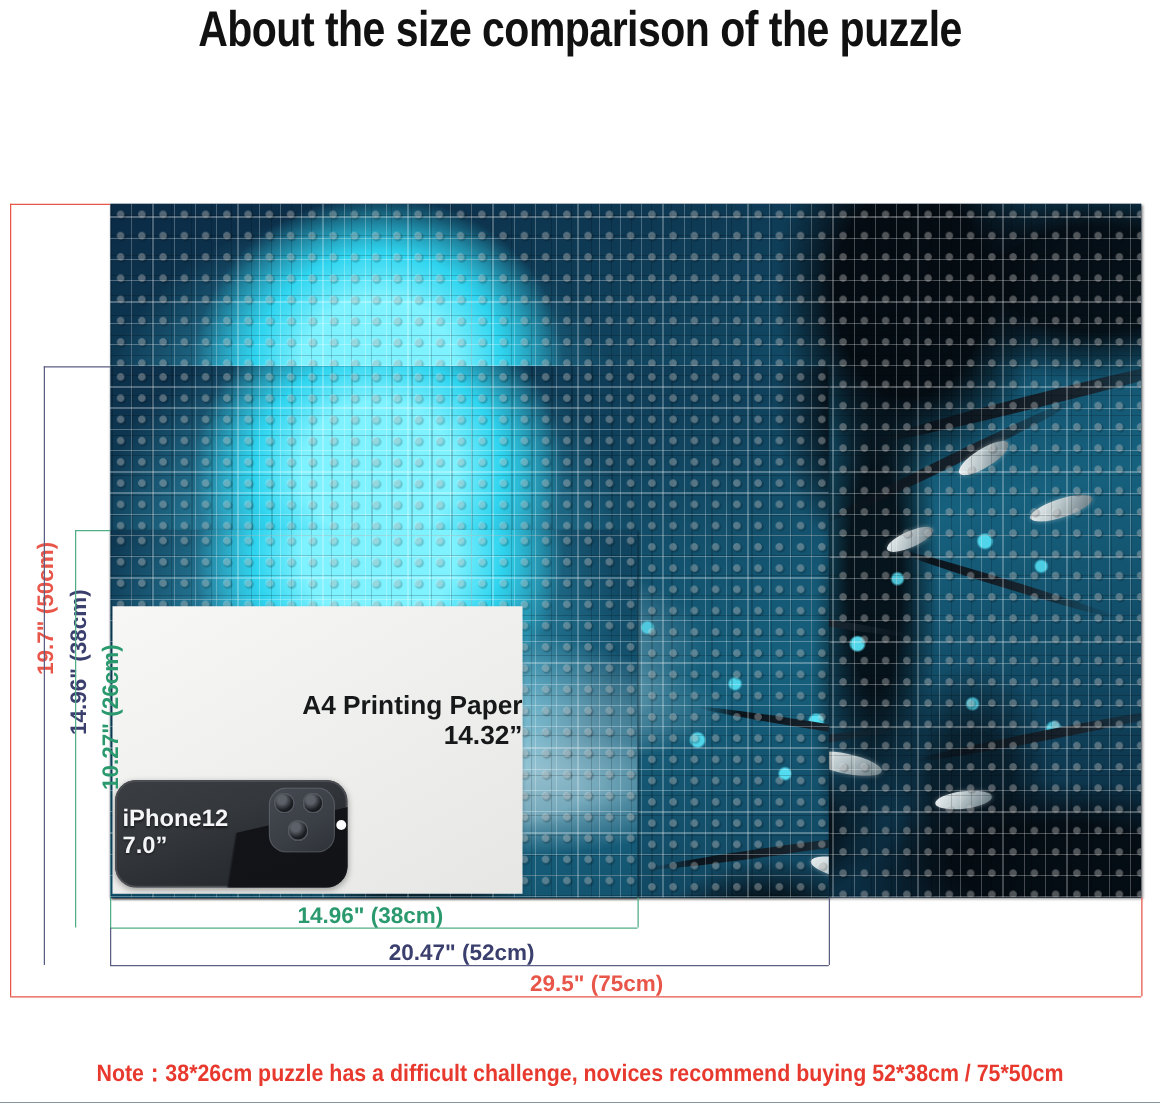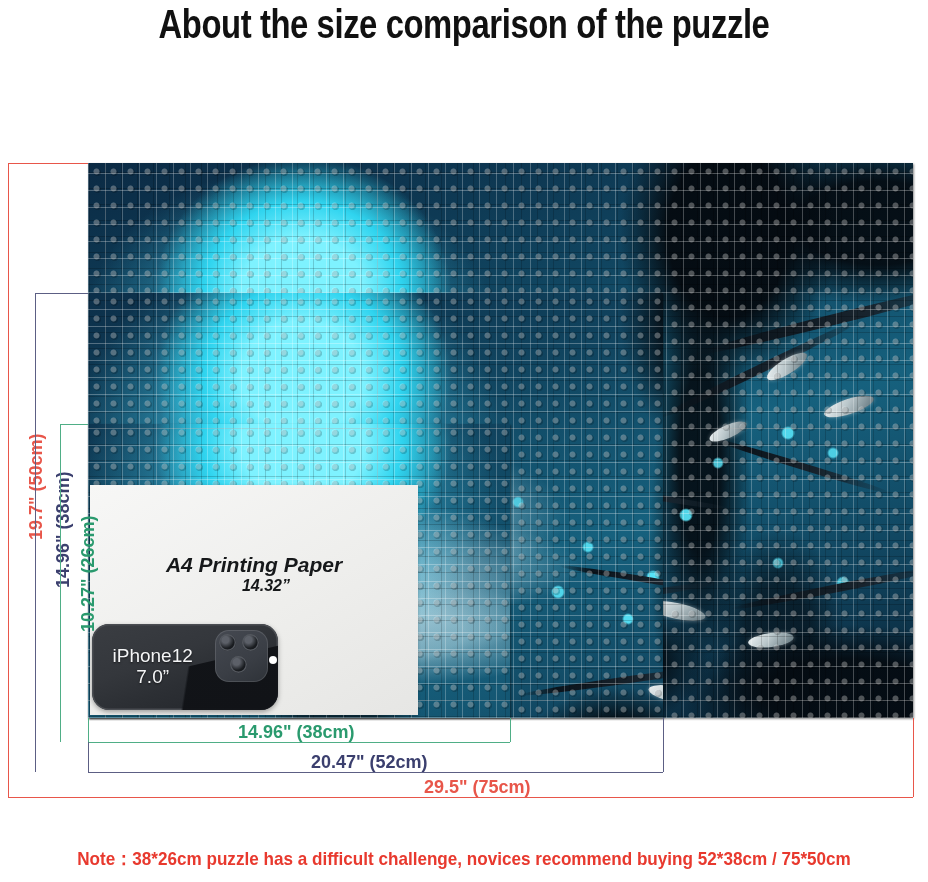--- a/index.html
+++ b/index.html
@@ -106,43 +106,43 @@
   }
 
   
   .a4{
     position:absolute;
     background:linear-gradient(150deg,#f7f7f6 0%,#eeeeec 55%,#e6e6e4 100%);
     box-shadow:0 1px 3px rgba(0,0,0,.22);
   }
   .a4 .a4text{
     position:absolute;left:0;right:0;top:68px;
-    text-align:center;color:#16181a;
-    font-weight:bold;line-height:1.12;font-style:italic;
+    text-align:right;color:#16181a;
+    font-weight:bold;line-height:1.12;
   }
   .a4 .l1{font-size:21px;}
-  .a4 .l2{font-size:16px;padding-left:24px;}
+  .a4 .l2{font-size:21px;padding-left:24px;}
 
   
   .phone{
     position:absolute;
     border-radius:17px;
     background:linear-gradient(160deg,#3a3d42 0%,#34373c 38%,#2c2f34 60%,#212429 100%);
     box-shadow:0 2px 5px rgba(0,0,0,.35), inset 0 0 0 1.5px #4a4d52;
     overflow:hidden;
   }
   .phone .gloss{
     position:absolute;left:-6%;bottom:-46%;width:118%;height:96%;
     background:linear-gradient(112deg,rgba(255,255,255,0) 0 46%, rgba(16,18,22,.95) 47% 100%);
     transform:rotate(-13deg);
     pointer-events:none;
   }
   .phone .ptext{
     position:absolute;left:6px;right:38%;top:22px;
-    text-align:center;color:#f4f5f6;font-weight:normal;line-height:1.1;
+    text-align:left;color:#f4f5f6;font-weight:bold;line-height:1.1;
     text-shadow:0 1px 2px rgba(0,0,0,.6);
     z-index:3;
   }
   .phone .p1{font-size:19px;}
   .phone .p2{font-size:19px;}
   .camera{
     position:absolute;right:10px;top:6px;width:53px;height:52px;
     border-radius:14px;
     background:linear-gradient(150deg,#454951 0%,#3a3e45 60%,#2e3238 100%);
     box-shadow:inset 0 0 0 1px rgba(255,255,255,.12);

